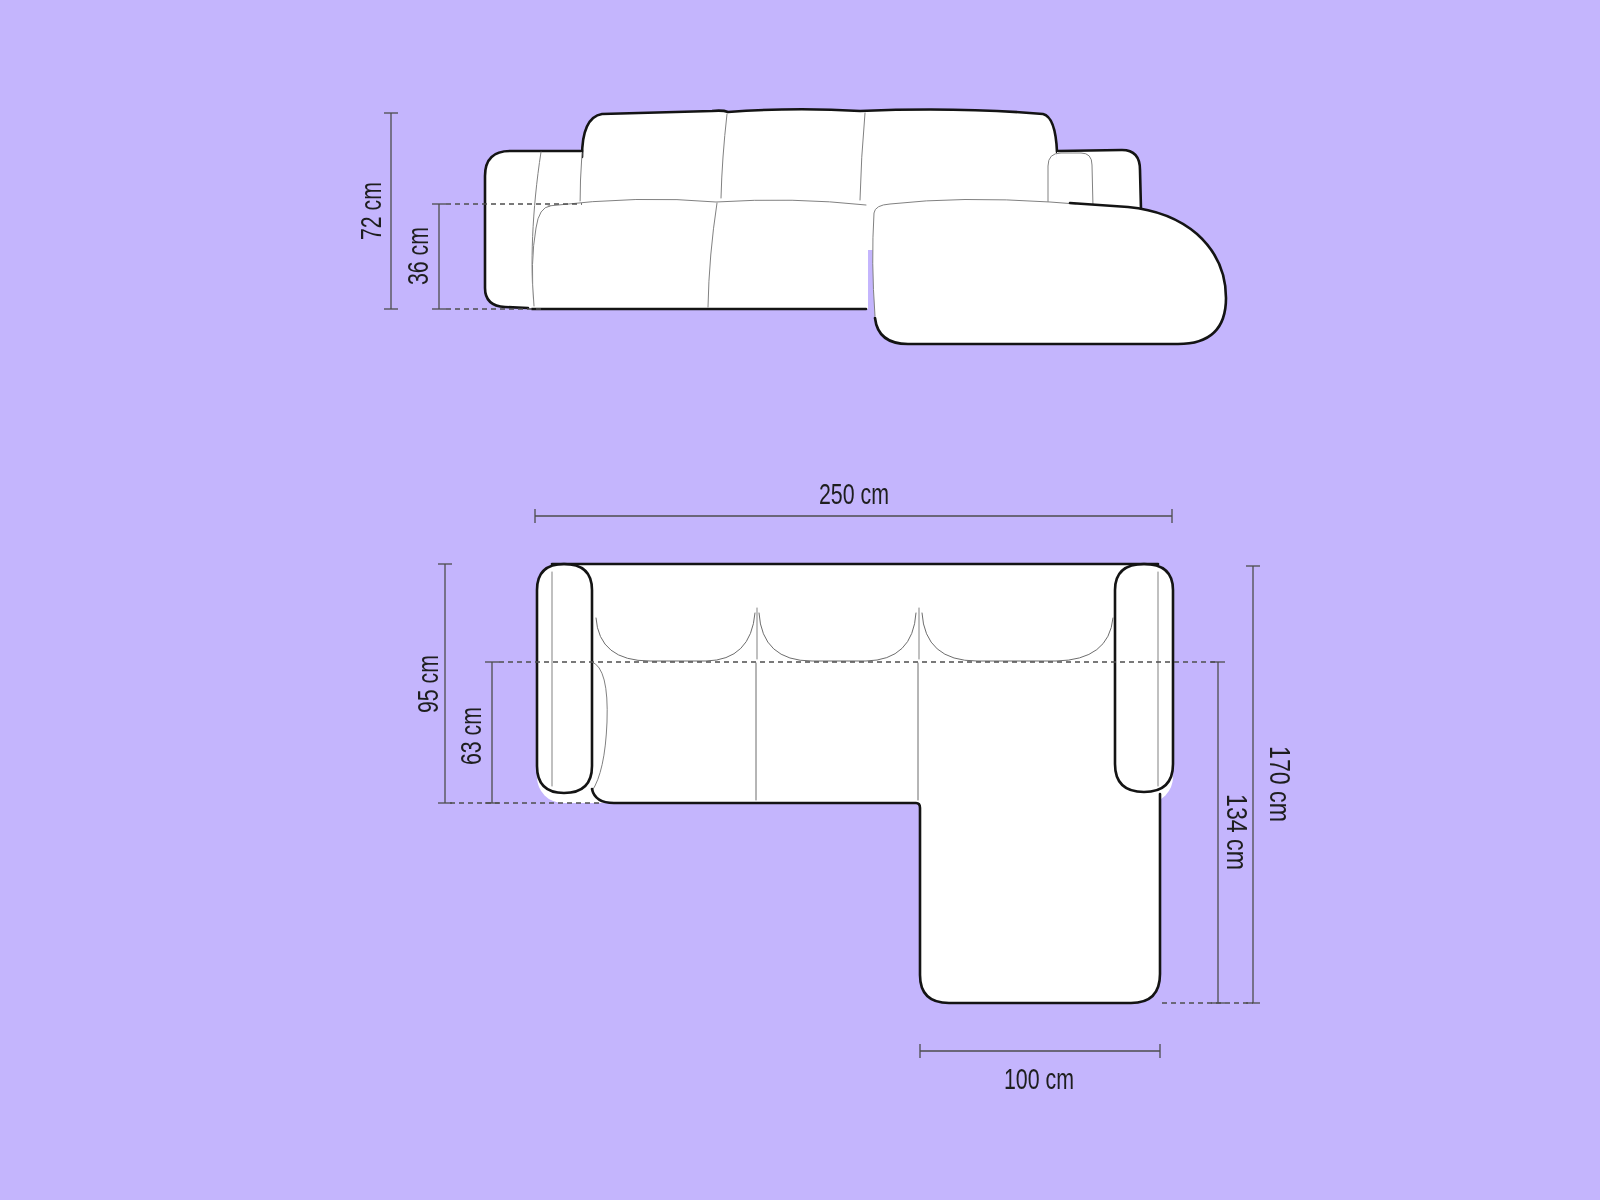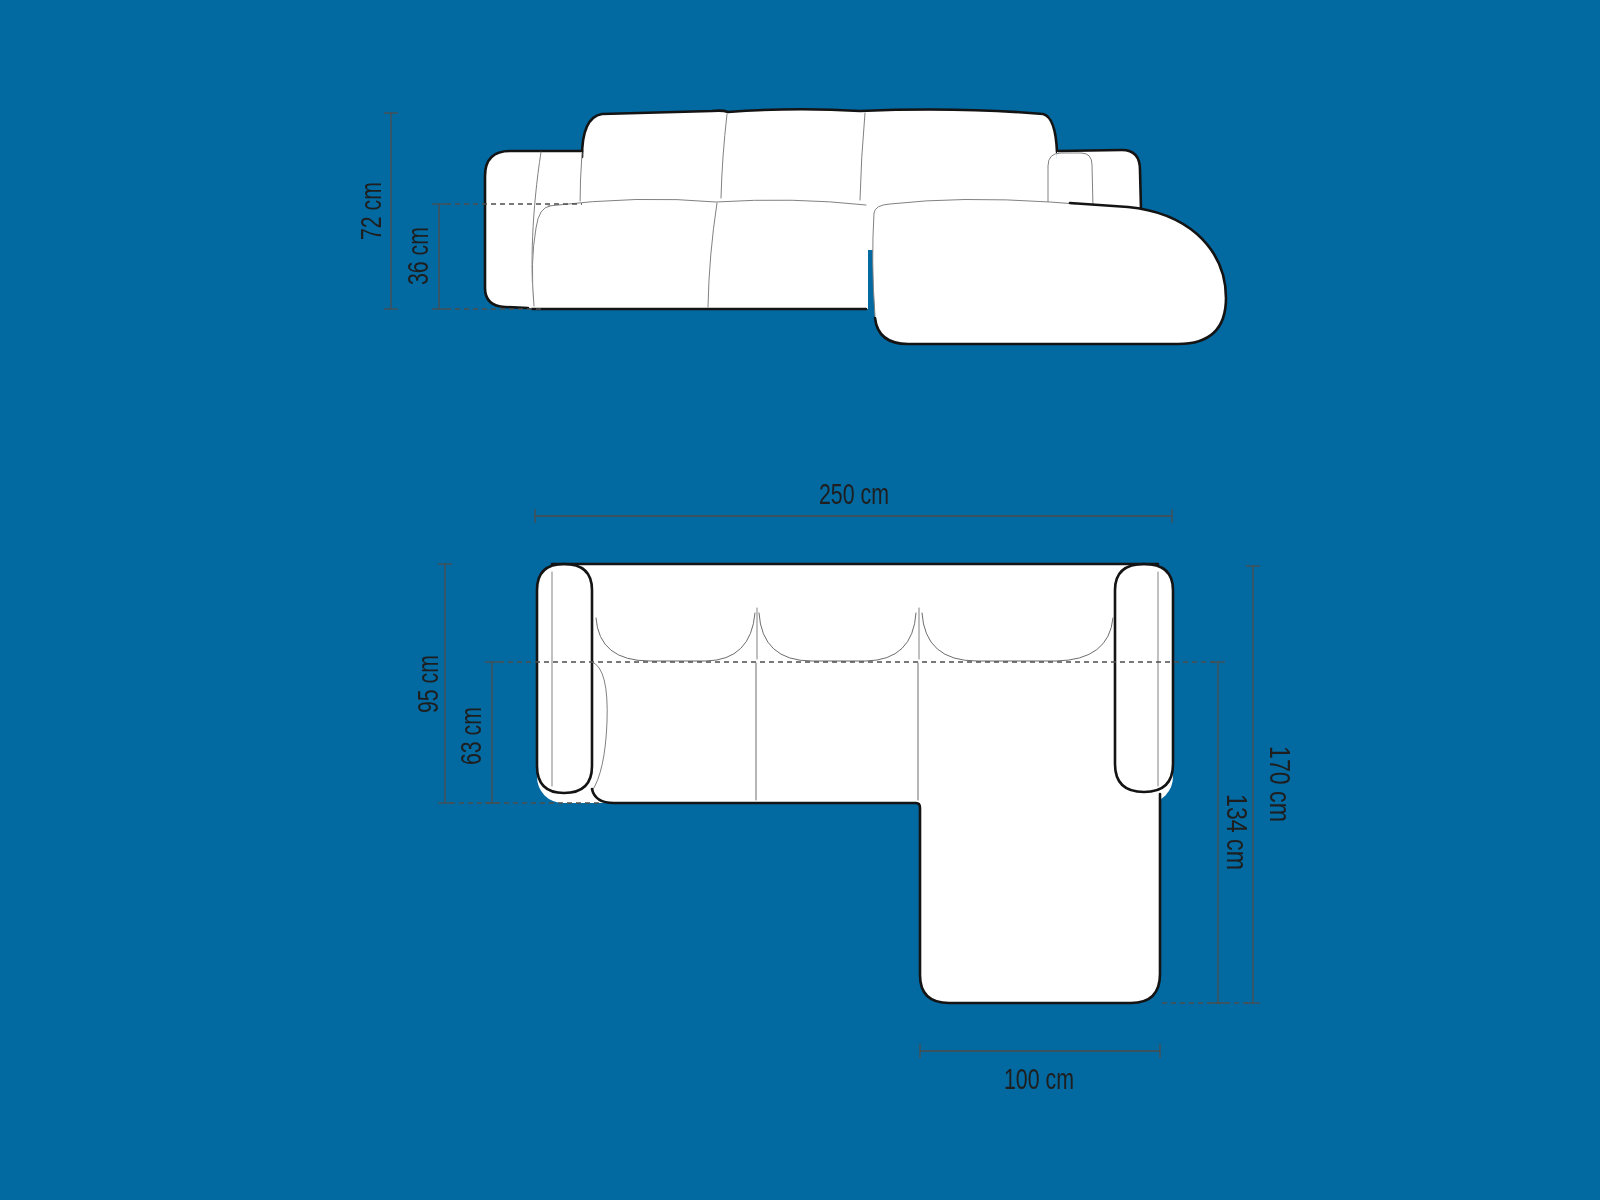--- a/index.html
+++ b/index.html
@@ -7,21 +7,21 @@
     padding: 0;
     background: #ffffff;
     width: 1600px;
     height: 1200px;
     overflow: hidden;
   }
   .canvas {
     position: relative;
     width: 1600px;
     height: 1200px;
-    background: #0369a1;
+    background: #c4b5fd;
   }
   svg { display: block; }
   .fillw  { fill: #ffffff; stroke: none; }
   .bold   { fill: none; stroke: #141414; stroke-width: 2.6; stroke-linecap: round; stroke-linejoin: round; }
   .thin   { fill: none; stroke: #818181; stroke-width: 1; stroke-linecap: round; stroke-linejoin: round; }
   .thin2  { fill: none; stroke: #6d6d6d; stroke-width: 1; stroke-linecap: round; stroke-linejoin: round; }
   .dim    { fill: none; stroke: #4d4d4d; stroke-width: 1.3; }
   .dash   { fill: none; stroke: #4d4d4d; stroke-width: 1.3; stroke-dasharray: 5 4; }
   .dimlabel {
     font-family: "Liberation Sans", sans-serif;

